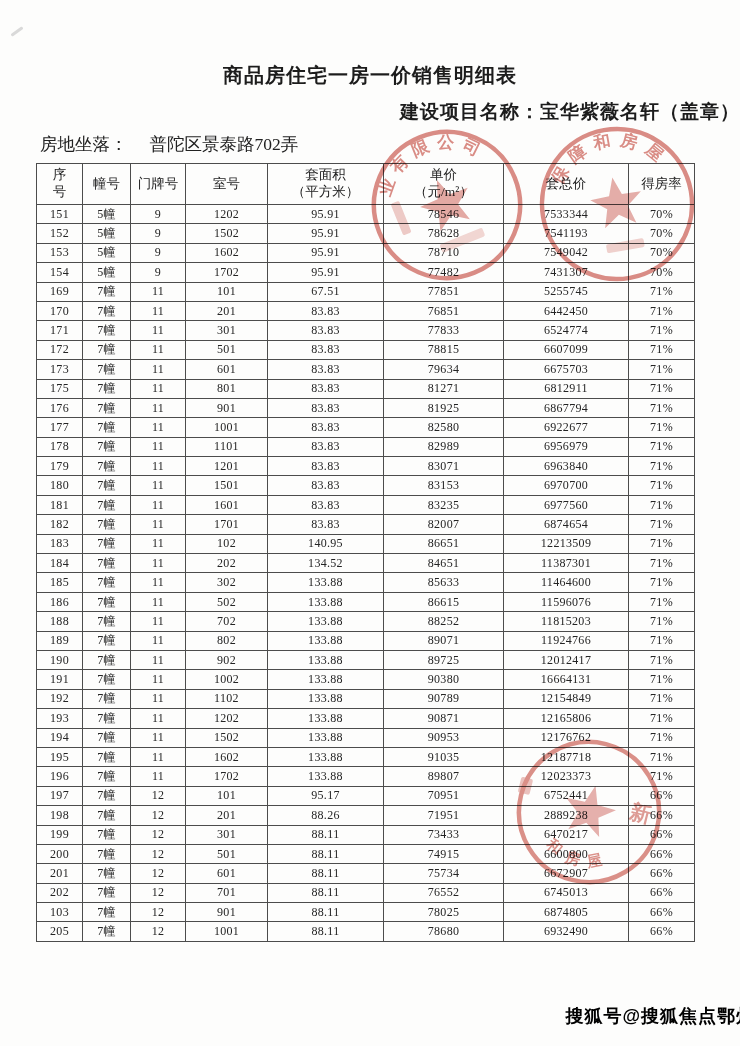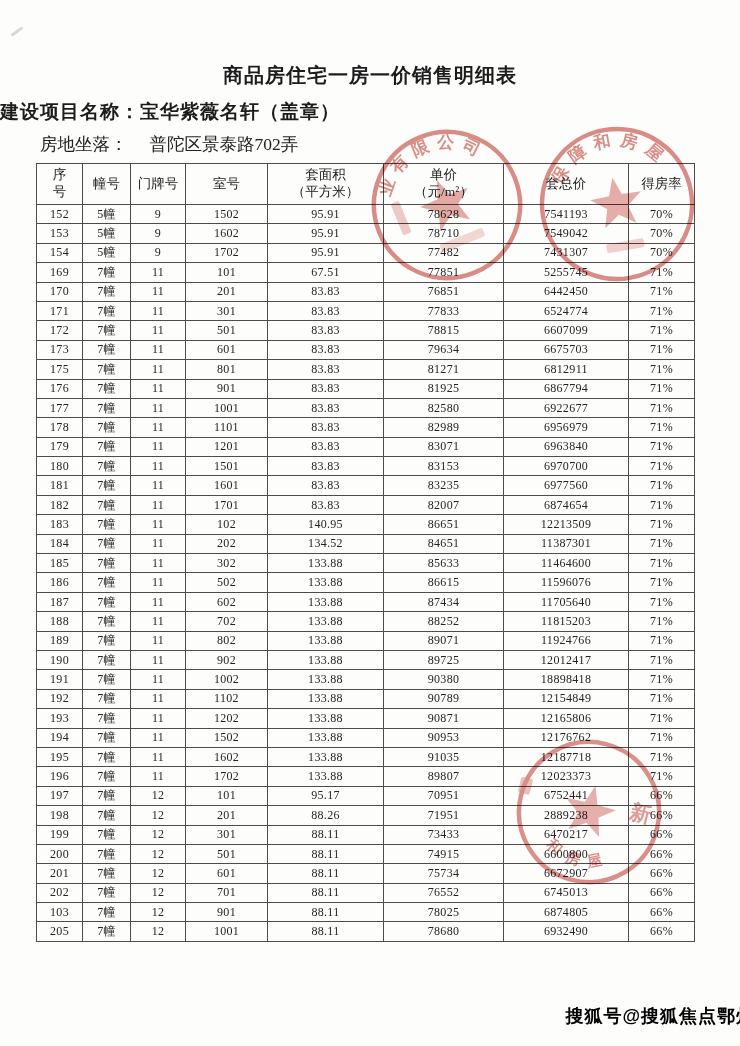--- a/index.html
+++ b/index.html
@@ -6,21 +6,21 @@
   body{width:740px;height:1046px;background:#ffffff;overflow:hidden;
        font-family:"Liberation Serif","DejaVu Serif",serif;color:#262626;}
   .page{position:relative;width:740px;height:1046px;background:#fdfdfc;padding-left:44px;}
 
   .corner-mark{position:absolute;left:10px;top:30px;width:14px;height:3px;
        background:#cfcfcf;transform:rotate(-35deg);border-radius:2px;opacity:.8;}
 
   .doc-title{position:absolute;top:62px;left:0;width:740px;text-align:center;
        font-family:"Liberation Sans","DejaVu Sans",sans-serif;
        font-size:20px;font-weight:bold;letter-spacing:1px;color:#1c1c1c;}
-  .doc-subtitle{position:absolute;top:99px;left:0;width:740px;text-align:left;
+  .doc-subtitle{position:absolute;top:99px;left:0;width:740px;text-align:right;
        font-family:"Liberation Sans","DejaVu Sans",sans-serif;
        font-size:19px;font-weight:bold;letter-spacing:1px;color:#1c1c1c;}
   .location-line{position:absolute;top:132px;left:40px;font-size:17.5px;color:#222;}
   .location-line .loc-value{margin-left:22px;}
 
   table.price-table{position:absolute;left:36px;top:163px;width:658px;
        border-collapse:collapse;table-layout:fixed;}
   table.price-table th,table.price-table td{
        border:1px solid #4c4c4c;padding:0;text-align:center;vertical-align:middle;
        overflow:hidden;white-space:nowrap;}
@@ -89,20 +89,30 @@
           <th>
             <div>套总价</div>
           </th>
           <th>
             <div>得房率</div>
           </th>
         </tr>
       </thead>
     <tbody>
         <tr>
+          <td>151</td>
+          <td>5幢</td>
+          <td>9</td>
+          <td>1202</td>
+          <td>95.91</td>
+          <td>78546</td>
+          <td>7533344</td>
+          <td>70%</td>
+        </tr>
+        <tr>
           <td>152</td>
           <td>5幢</td>
           <td>9</td>
           <td>1502</td>
           <td>95.91</td>
           <td>78628</td>
           <td>7541193</td>
           <td>70%</td>
         </tr>
         <tr>
@@ -289,30 +299,20 @@
           <td>186</td>
           <td>7幢</td>
           <td>11</td>
           <td>502</td>
           <td>133.88</td>
           <td>86615</td>
           <td>11596076</td>
           <td>71%</td>
         </tr>
         <tr>
-          <td>187</td>
-          <td>7幢</td>
-          <td>11</td>
-          <td>602</td>
-          <td>133.88</td>
-          <td>87434</td>
-          <td>11705640</td>
-          <td>71%</td>
-        </tr>
-        <tr>
           <td>188</td>
           <td>7幢</td>
           <td>11</td>
           <td>702</td>
           <td>133.88</td>
           <td>88252</td>
           <td>11815203</td>
           <td>71%</td>
         </tr>
         <tr>
@@ -335,21 +335,21 @@
           <td>12012417</td>
           <td>71%</td>
         </tr>
         <tr>
           <td>191</td>
           <td>7幢</td>
           <td>11</td>
           <td>1002</td>
           <td>133.88</td>
           <td>90380</td>
-          <td>18898418</td>
+          <td>16664131</td>
           <td>71%</td>
         </tr>
         <tr>
           <td>192</td>
           <td>7幢</td>
           <td>11</td>
           <td>1102</td>
           <td>133.88</td>
           <td>90789</td>
           <td>12154849</td>

